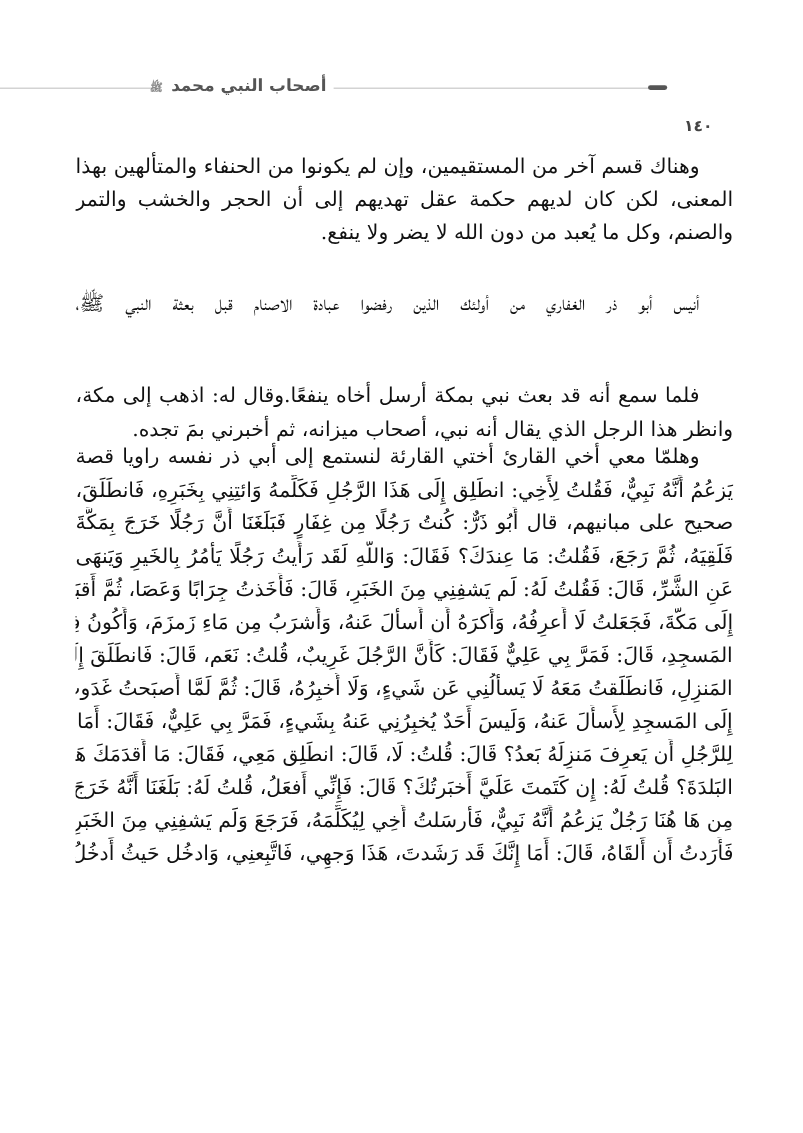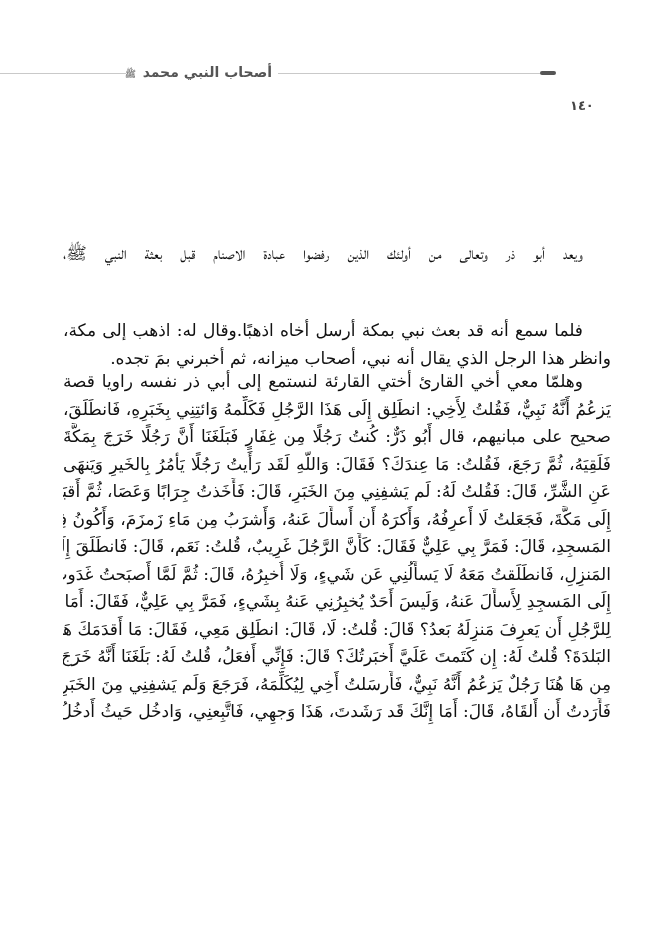--- a/index.html
+++ b/index.html
@@ -32,27 +32,32 @@
     <div class="hdr-line left"></div>
     <div class="hdr-title">
       <span>أصحاب النبي محمد</span>
       <span class="salutation">ﷺ</span>
     </div>
     <div class="hdr-line mid"></div>
     <div class="hdr-dash"></div>
     <div class="page-num">١٤٠</div>
   </div>
 
+  <div class="body-text" style="top:126px;">
+    <span class="line indent">وهناك قسم آخر من المستقيمين، وإن لم يكونوا من الحنفاء والمتألهين بهذا</span>
+    <span class="line">المعنى، لكن كان لديهم حكمة عقل تهديهم إلى أن الحجر والخشب والتمر</span>
+    <span class="line last">والصنم، وكل ما يُعبد من دون الله لا يضر ولا ينفع.</span>
+  </div>
 
   <div class="body-text" style="top:240px;">
-    <span class="line indent">ويعد أبو ذر وتعالى من أولئك الذين رفضوا عبادة الاصنام قبل بعثة النبي ﷺ،</span>
+    <span class="line indent">أنيس أبو ذر الغفاري من أولئك الذين رفضوا عبادة الاصنام قبل بعثة النبي ﷺ،</span>
   </div>
 
   <div class="body-text" style="top:317px;">
-    <span class="line indent">فلما سمع أنه قد بعث نبي بمكة أرسل أخاه اذهبًا.وقال له: اذهب إلى مكة،</span>
+    <span class="line indent">فلما سمع أنه قد بعث نبي بمكة أرسل أخاه ينفعًا.وقال له: اذهب إلى مكة،</span>
     <span class="line last">وانظر هذا الرجل الذي يقال أنه نبي، أصحاب ميزانه، ثم أخبرني بمَ تجده.</span>
   </div>
 
   <div class="body-text" style="top:368px;">
     <span class="line indent">وهلمّا معي أخي القارئ أختي القارئة لنستمع إلى أبي ذر نفسه راويا قصة</span>
     <span class="line">يَزعُمُ أَنَّهُ نَبِيٌّ، فَقُلتُ لِأَخِي: انطَلِق إِلَى هَذَا الرَّجُلِ فَكَلِّمهُ وَائتِنِي بِخَبَرِهِ، فَانطَلَقَ،</span>
     <span class="line">صحيح على مبانيهم، قال أَبُو ذَرٌّ: كُنتُ رَجُلًا مِن غِفَارٍ فَبَلَغَنَا أَنَّ رَجُلًا خَرَجَ بِمَكَّةَ</span>
     <span class="line">فَلَقِيَهُ، ثُمَّ رَجَعَ، فَقُلتُ: مَا عِندَكَ؟ فَقَالَ: وَاللَّهِ لَقَد رَأَيتُ رَجُلًا يَأمُرُ بِالخَيرِ وَيَنهَى</span>
     <span class="line">عَنِ الشَّرِّ، قَالَ: فَقُلتُ لَهُ: لَم يَشفِنِي مِنَ الخَبَرِ، قَالَ: فَأَخَذتُ جِرَابًا وَعَصَا، ثُمَّ أَقبَلتُ</span>
     <span class="line">إِلَى مَكَّةَ، فَجَعَلتُ لَا أَعرِفُهُ، وَأَكرَهُ أَن أَسأَلَ عَنهُ، وَأَشرَبُ مِن مَاءِ زَمزَمَ، وَأَكُونُ فِي</span>

